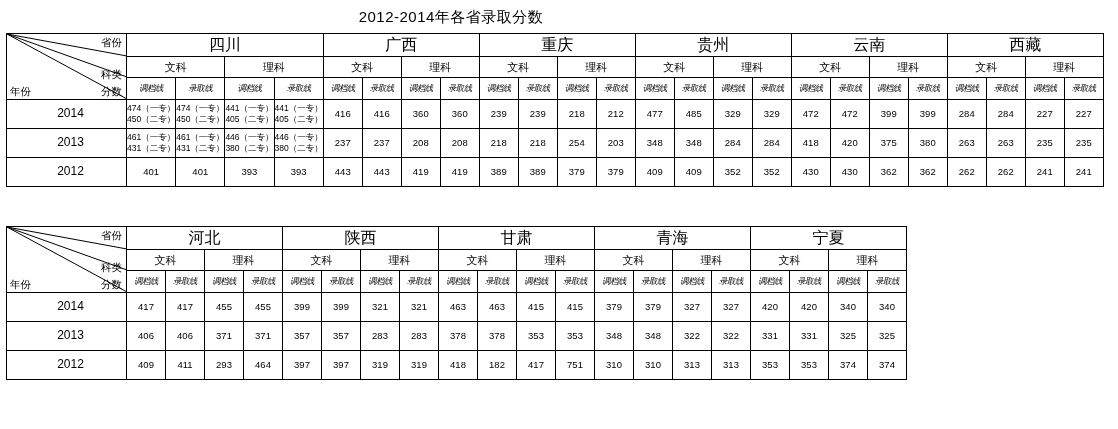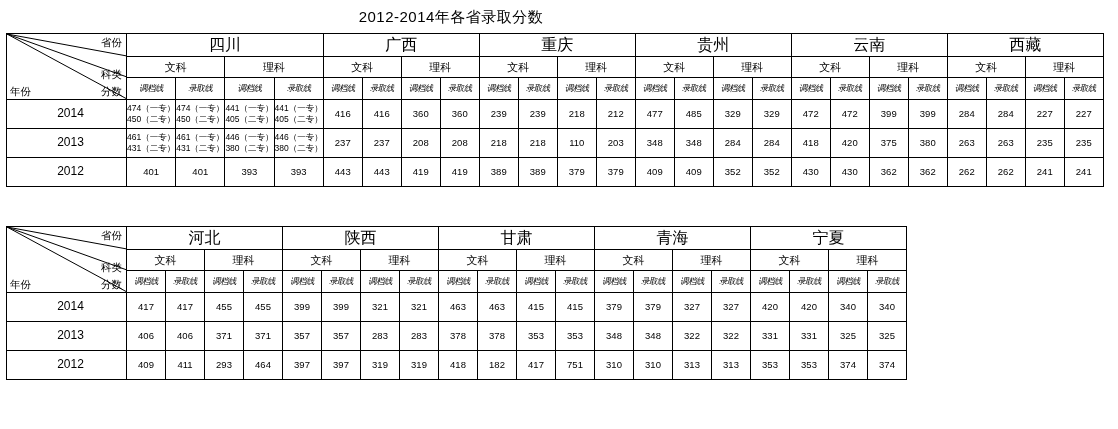--- a/index.html
+++ b/index.html
@@ -197,21 +197,21 @@
           <td class="val two">
             <span>446（一专）</span>
             <span>380（二专）</span>
           </td>
           <td class="val">237</td>
           <td class="val">237</td>
           <td class="val">208</td>
           <td class="val">208</td>
           <td class="val">218</td>
           <td class="val">218</td>
-          <td class="val">110</td>
+          <td class="val">254</td>
           <td class="val">203</td>
           <td class="val">348</td>
           <td class="val">348</td>
           <td class="val">284</td>
           <td class="val">284</td>
           <td class="val">418</td>
           <td class="val">420</td>
           <td class="val">375</td>
           <td class="val">380</td>
           <td class="val">263</td>

